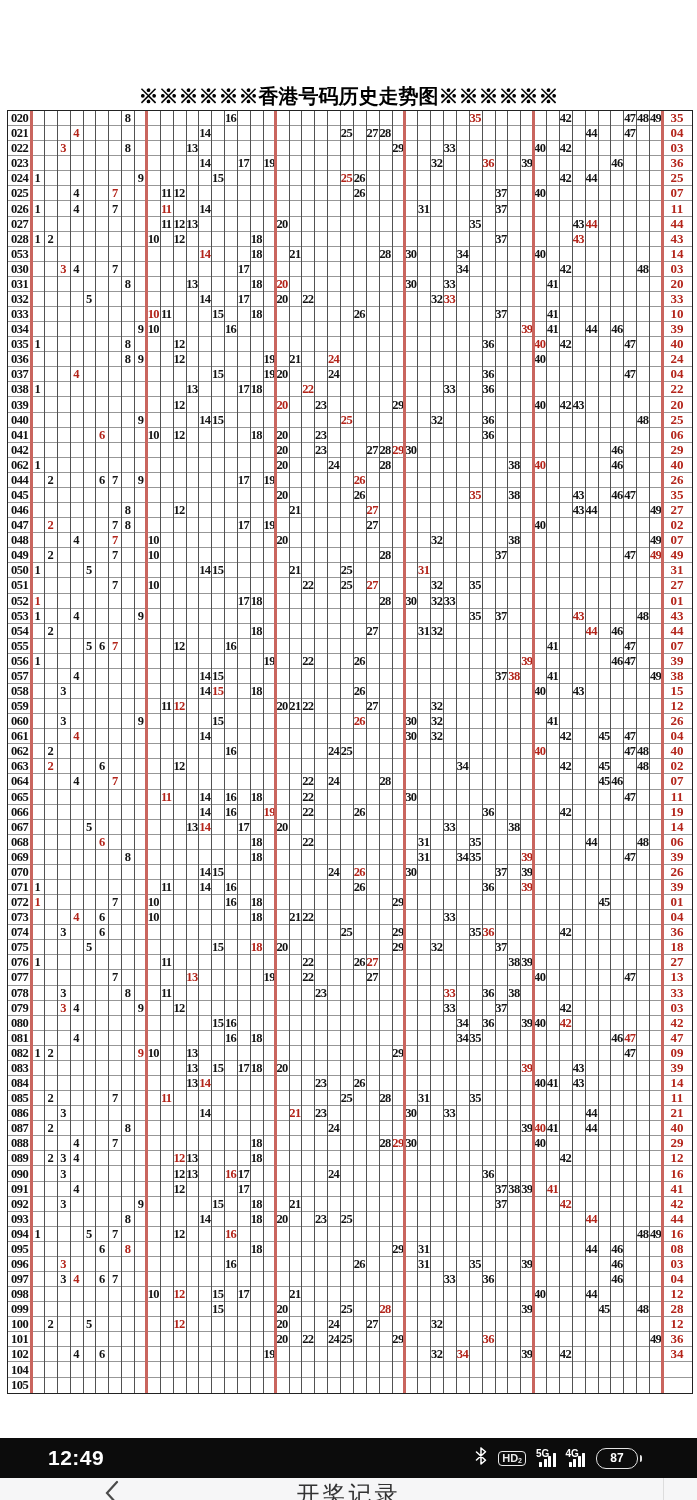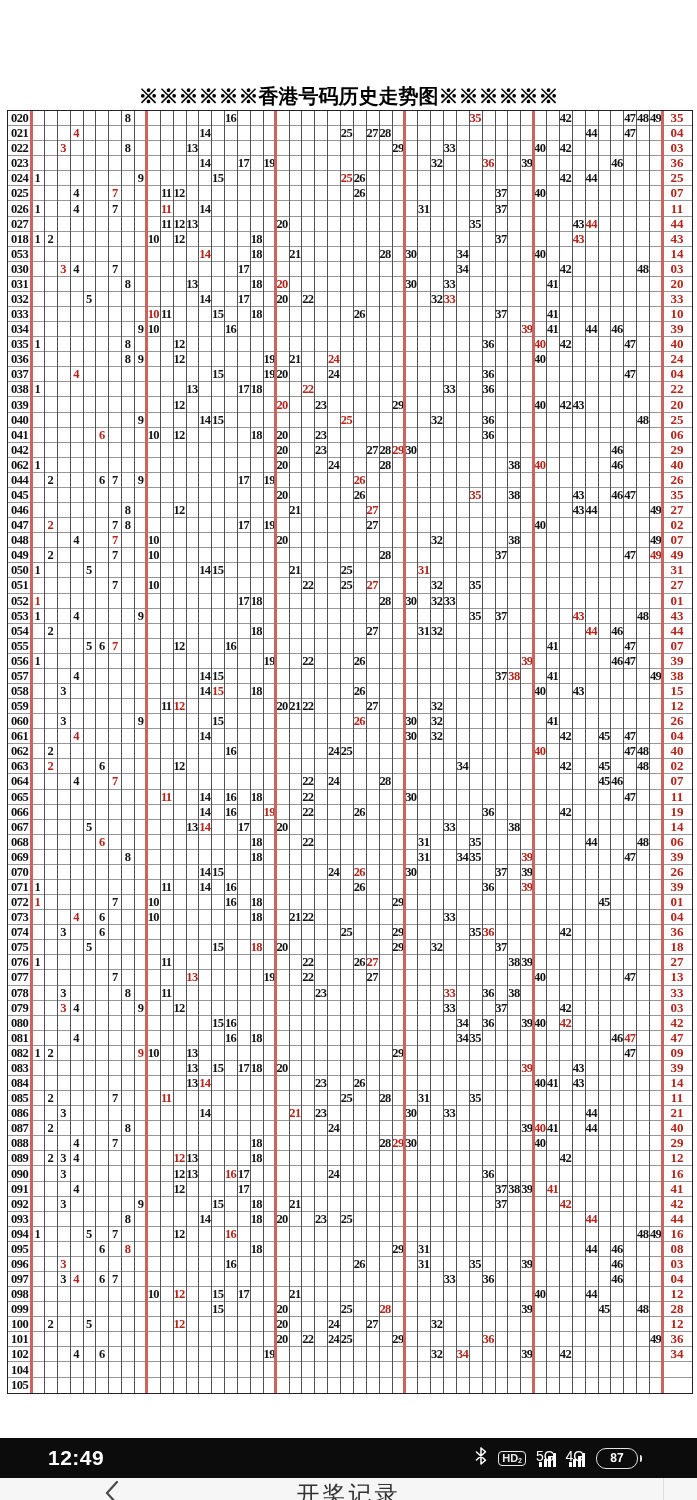--- a/index.html
+++ b/index.html
@@ -29,21 +29,21 @@
   
   #statusbar{position:absolute;left:0;top:1438px;width:697px;height:40px;background:#0c0c0c;
     display:flex;align-items:center;justify-content:space-between;box-sizing:border-box;
     padding:0 55px 0 48px;}
   .sb-time{color:#fff;font-size:21px;font-weight:bold;letter-spacing:0.5px;}
   .sb-icons{display:flex;align-items:center;gap:11px;}
   .hd-badge{border:1.6px solid #e9e9e9;border-radius:4px;color:#e9e9e9;font-size:11px;
     font-weight:bold;padding:0 3px;line-height:13px;display:inline-flex;align-items:flex-end;}
   .hd-badge .hd-sub{font-size:7px;line-height:9px;}
   .sig{position:relative;display:inline-flex;align-items:flex-end;gap:1.5px;height:17px;padding-left:2px;}
-  .sig .sig-label{position:absolute;top:-2px;left:-1px;color:#fff;font-size:14px;font-weight:normal;font-style:normal;text-align:right;}
+  .sig .sig-label{position:absolute;top:-2px;left:-1px;color:#fff;font-size:10px;font-weight:bold;font-style:normal;text-align:right;}
   .sig b{display:inline-block;width:3px;background:#fff;border-radius:0.5px;}
   .battery{display:inline-flex;align-items:center;}
   .bat-body{width:40px;height:19px;border:1.6px solid #e3e3e3;border-radius:10px;
     display:flex;align-items:center;justify-content:center;color:#fff;font-size:12px;font-weight:bold;}
   .bat-nub{width:2.5px;height:7px;background:#e3e3e3;border-radius:0 2px 2px 0;margin-left:1.5px;}
   
   #navbar{position:absolute;left:0;top:1478px;width:697px;height:22px;background:#f6f6f7;overflow:visible;}
   .nav-back{position:absolute;left:100px;top:2px;width:26px;height:26px;cursor:pointer;}
   .nav-title{position:absolute;left:0;top:1px;width:697px;text-align:center;color:#333;
     font-size:23px;letter-spacing:3px;font-weight:500;}
@@ -156,21 +156,21 @@
             <i class="num" style="left: 148.092px;">12</i>
             <i class="num" style="left: 160.969px;">13</i>
             <i class="num" style="left: 251.112px;">20</i>
             <i class="num" style="left: 444.276px;">35</i>
             <i class="num" style="left: 547.296px;">43</i>
             <i class="num sp" style="left: 560.173px;">44</i>
           </span>
           <span class="slab">44</span>
         </div>
         <div class="trow">
-          <span class="rlab">018</span>
+          <span class="rlab">028</span>
           <span class="cells">
             <i class="num" style="left: 6.43878px;">1</i>
             <i class="num" style="left: 19.3163px;">2</i>
             <i class="num" style="left: 122.337px;">10</i>
             <i class="num" style="left: 148.092px;">12</i>
             <i class="num" style="left: 225.357px;">18</i>
             <i class="num" style="left: 470.031px;">37</i>
             <i class="num sp" style="left: 547.296px;">43</i>
           </span>
           <span class="slab">43</span>

